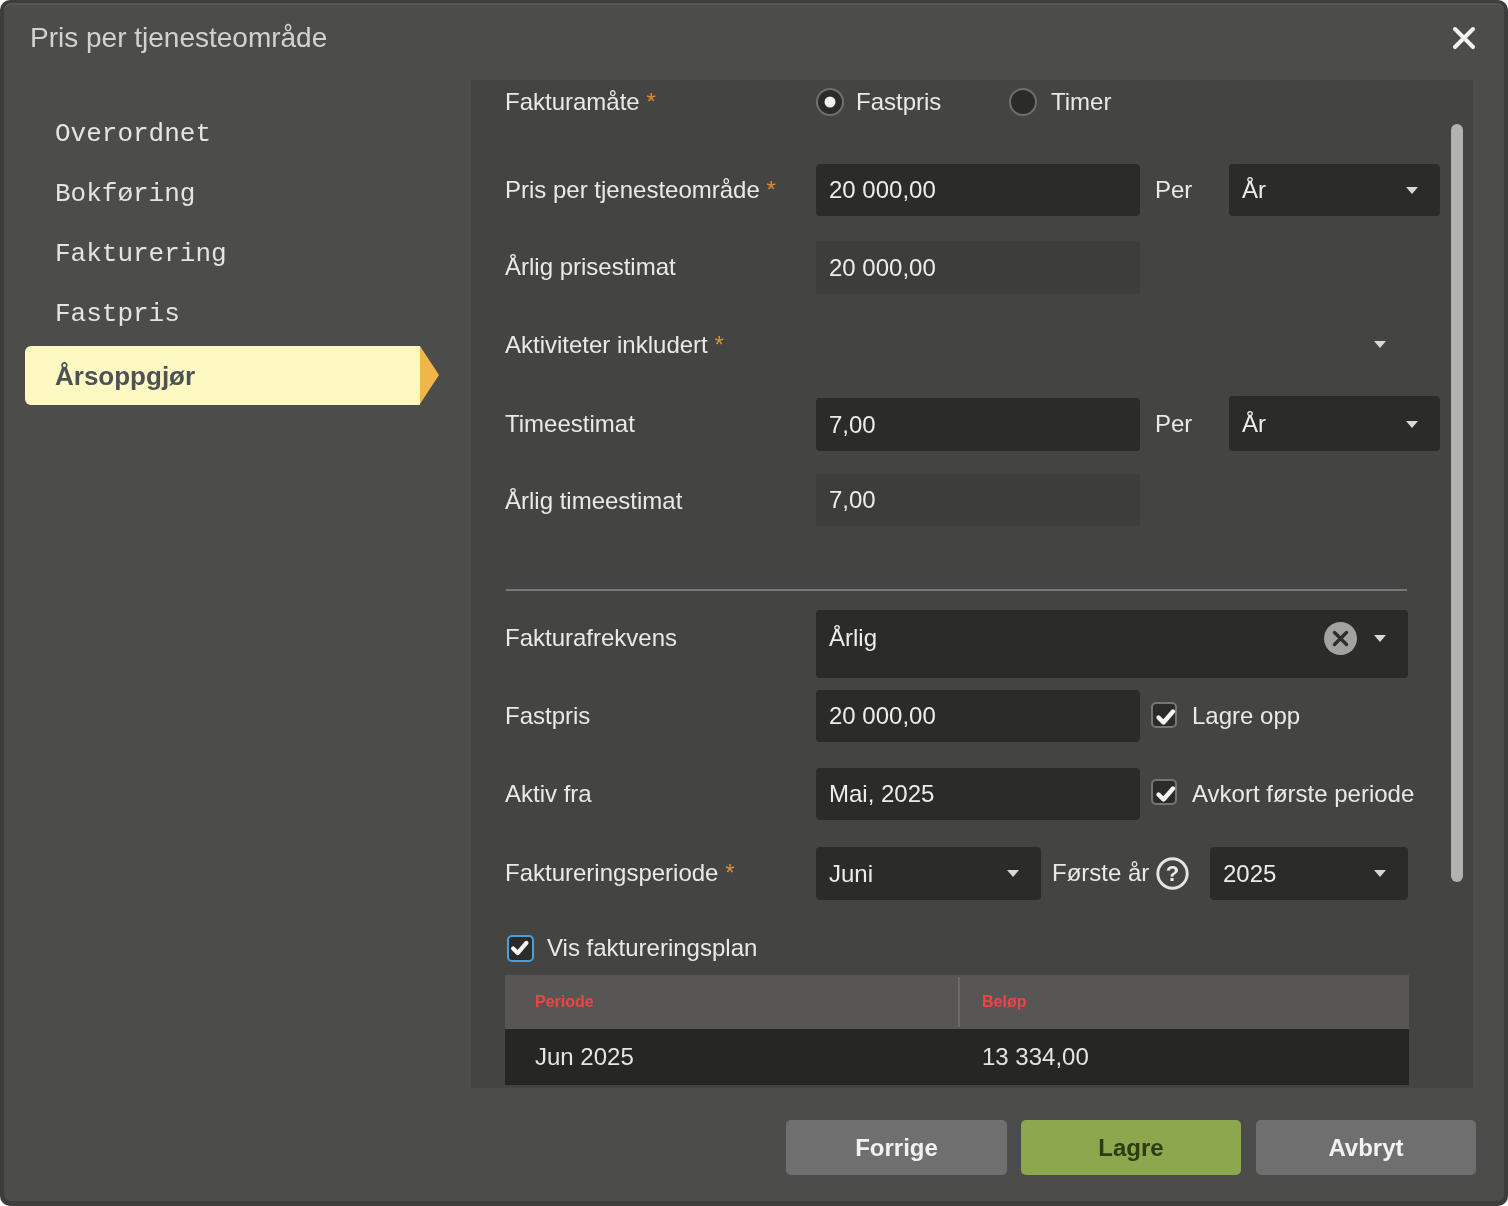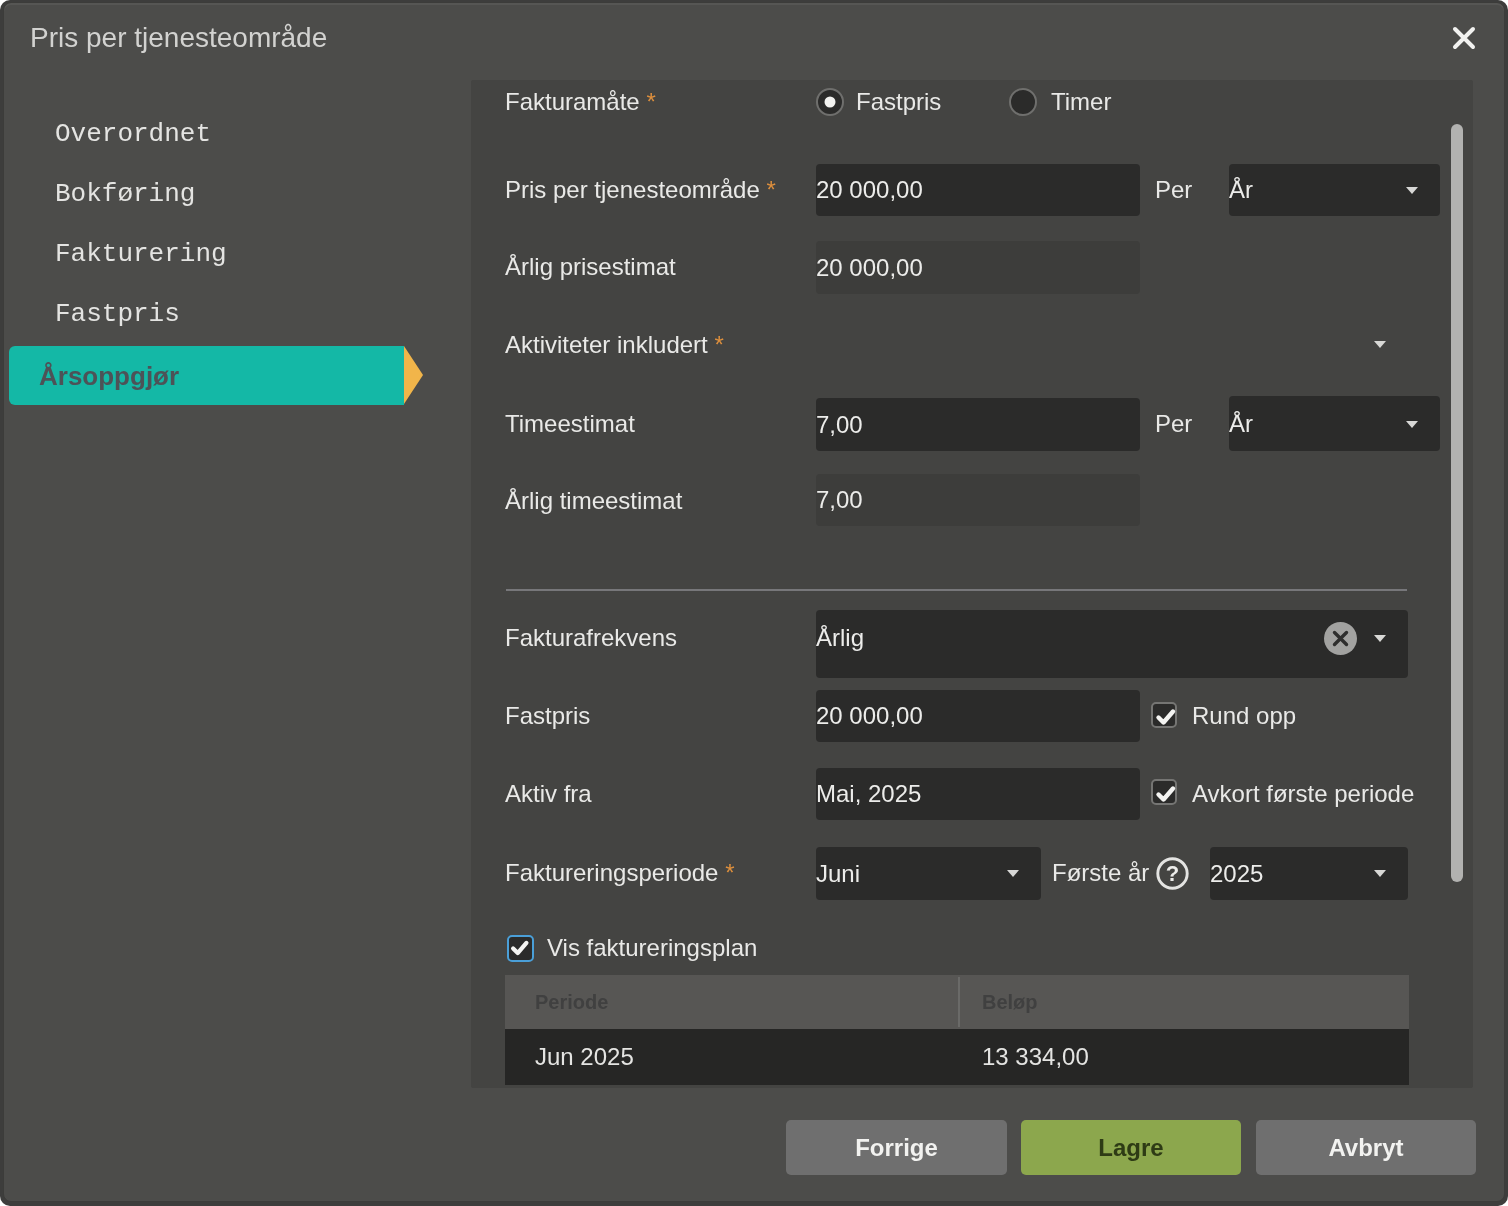--- a/index.html
+++ b/index.html
@@ -5,36 +5,36 @@
   * { margin:0; padding:0; box-sizing:border-box; }
   html,body { width:1508px; height:1206px; background:#ffffff; font-family:"Liberation Sans", sans-serif; overflow:hidden; }
   .backdrop { position:absolute; left:0; top:0; width:1508px; height:1206px; background:#3d3d3c; border-radius:10px; }
   .modal { position:absolute; left:3px; top:2px; width:1502px; height:1200px; background:#4c4c4a; border-radius:8px; border:1px solid #3c3c3a; box-shadow: inset 0 2px 0 rgba(255,255,255,0.06); }
   .page { position:absolute; left:0; top:0; width:1508px; height:1206px; }
   .abs { position:absolute; }
   .lbl { position:absolute; font-size:24px; line-height:28px; color:#e9e9e7; white-space:nowrap; }
   .ast { color:#dd8f3d; }
   .title { position:absolute; left:30px; top:22px; font-size:28px; line-height:32px; color:#d2d2d0; }
   .nav { position:absolute; font-size:26px; line-height:30px; color:#e4e4e2; white-space:nowrap;font-family:Liberation Mono, monospace; }
-  .arrowtab { position:absolute; left:9px; top:346px; width:395px; height:59px; background:#14b8a6; border-radius:6px 0 0 6px; }
+  .arrowtab { position:absolute; left:25px; top:346px; width:395px; height:59px; background:#fef9c3; border-radius:6px 0 0 6px; }
   .arrowtab:after { content:""; position:absolute; left:100%; top:0; width:0; height:0; border-left:19px solid #f1b54a; border-top:29.5px solid transparent; border-bottom:29.5px solid transparent; }
   .arrowtab .txt { position:absolute; left:30px; top:50%; transform:translateY(-50%); font-size:26px; font-weight:bold; color:#4d5257; }
   .panel { position:absolute; left:471px; top:80px; width:1002px; height:1008px; background:#444442; border-radius:2px; }
-  .inp { position:absolute; background:#2b2b2a; border-radius:4px; color:#ececea; font-size:24px; line-height:52px; white-space:nowrap; }
+  .inp { position:absolute; background:#2b2b2a; border-radius:4px; color:#ececea; font-size:24px; line-height:52px; padding-left:13px; white-space:nowrap; }
   .ro { background:#3d3d3b; }
   .caret { position:absolute; width:0; height:0; border-left:6px solid transparent; border-right:6px solid transparent; border-top:7px solid #d8d8d6; }
   .radio { position:absolute; width:28px; height:28px; border-radius:50%; background:#2b2b2a; border:2px solid #6f6f6d; }
   .radio .dot { position:absolute; left:50%; top:50%; width:11px; height:11px; border-radius:50%; background:#f2f2f0; transform:translate(-50%,-50%); }
   .cb { position:absolute; width:26px; height:26px; background:#2b2b2a; border:2px solid #757573; border-radius:5px; }
   .cb svg { position:absolute; left:1px; top:1px; }
   .hr { position:absolute; left:506px; top:589px; width:901px; height:2px; background:#77777a; }
   .thumb { position:absolute; left:1451px; top:124px; width:12px; height:758px; border-radius:6px; background:#b2b2b0; }
   .btn { position:absolute; top:1120px; height:55px; border-radius:5px; font-size:24px; font-weight:bold; text-align:center; line-height:55px; color:#f2f2f0; background:#6f6f6f; }
   .btn.green { background:#8ca74d; color:#2e3b15; }
-  .th { position:absolute; font-size:20px; line-height:28px; font-weight:bold; color:#404040; white-space:nowrap; }
+  .th { position:absolute; font-size:16px; line-height:28px; font-weight:bold; color:#ef4444; white-space:nowrap; }
   .td { position:absolute; font-size:24px; line-height:28px; color:#e4e4e2; white-space:nowrap; }
 </style>
 </head>
 <body>
 <div class="backdrop"></div>
 <div class="modal"></div>
 <div class="page">
   <div class="title">Pris per tjenesteområde</div>
   <svg class="abs" style="left:1452px;top:26px" width="24" height="24" viewBox="0 0 24 24">
     <path d="M3 3 L21 21 M21 3 L3 21" stroke="#f2f2f0" stroke-width="4" stroke-linecap="round"></path>
@@ -90,21 +90,21 @@
   </svg>
   <div class="caret" style="left:1374px;top:635px"></div>
 
   <div class="lbl" style="left:505px;top:702px">Fastpris</div>
   <div class="inp" style="left:816px;top:690px;width:324px;height:52px">20 000,00</div>
   <div class="cb" style="left:1151px;top:702px">
     <svg width="24" height="24" viewBox="0 0 24 24">
         <path d="M4.5 12.5 L9.5 17.5 L19 6.5" stroke="#f4f4f2" stroke-width="4.4" fill="none" stroke-linecap="round" stroke-linejoin="round"></path>
       </svg>
   </div>
-  <div class="lbl" style="left:1192px;top:702px">Rund opp</div>
+  <div class="lbl" style="left:1192px;top:702px">Lagre opp</div>
 
   <div class="lbl" style="left:505px;top:780px">Aktiv fra</div>
   <div class="inp" style="left:816px;top:768px;width:324px;height:52px">Mai, 2025</div>
   <div class="cb" style="left:1151px;top:779px">
     <svg width="24" height="24" viewBox="0 0 24 24">
         <path d="M4.5 12.5 L9.5 17.5 L19 6.5" stroke="#f4f4f2" stroke-width="4.4" fill="none" stroke-linecap="round" stroke-linejoin="round"></path>
       </svg>
   </div>
   <div class="lbl" style="left:1192px;top:780px">Avkort første periode</div>
 

